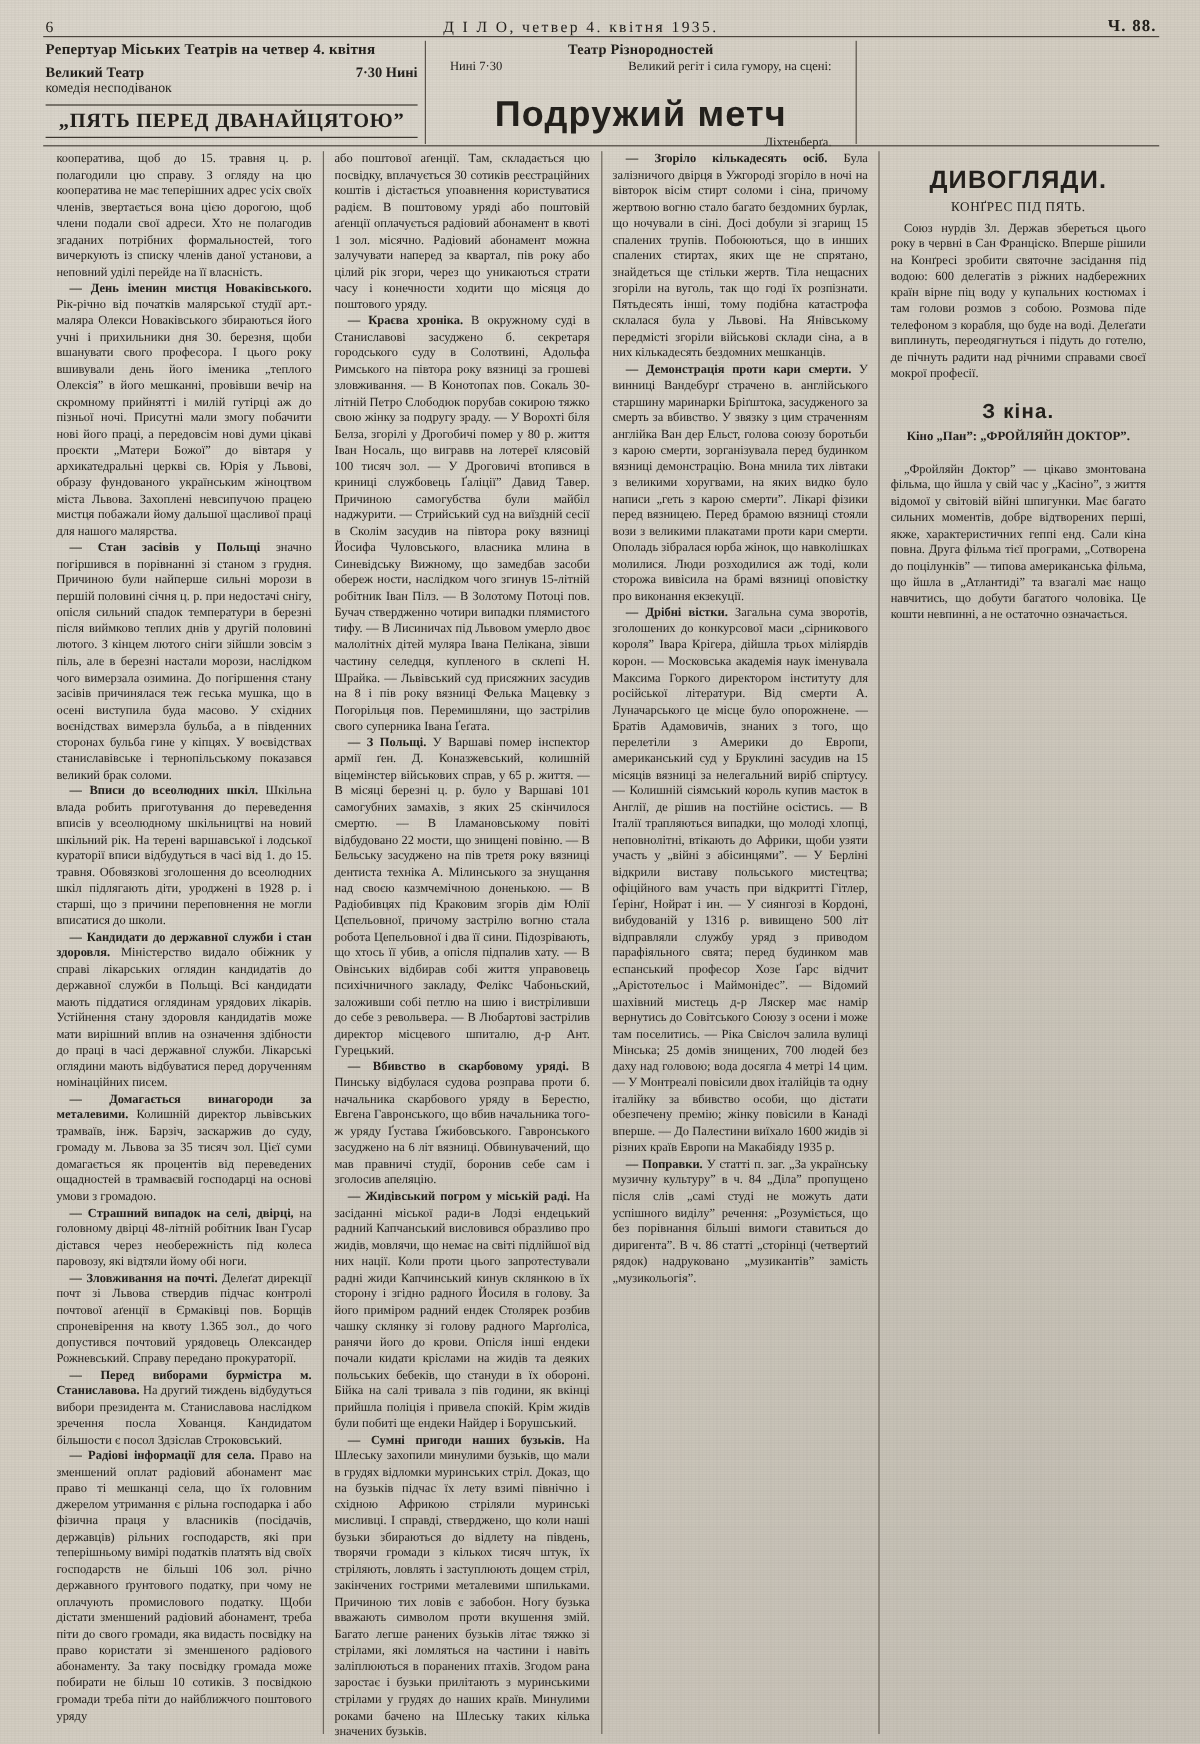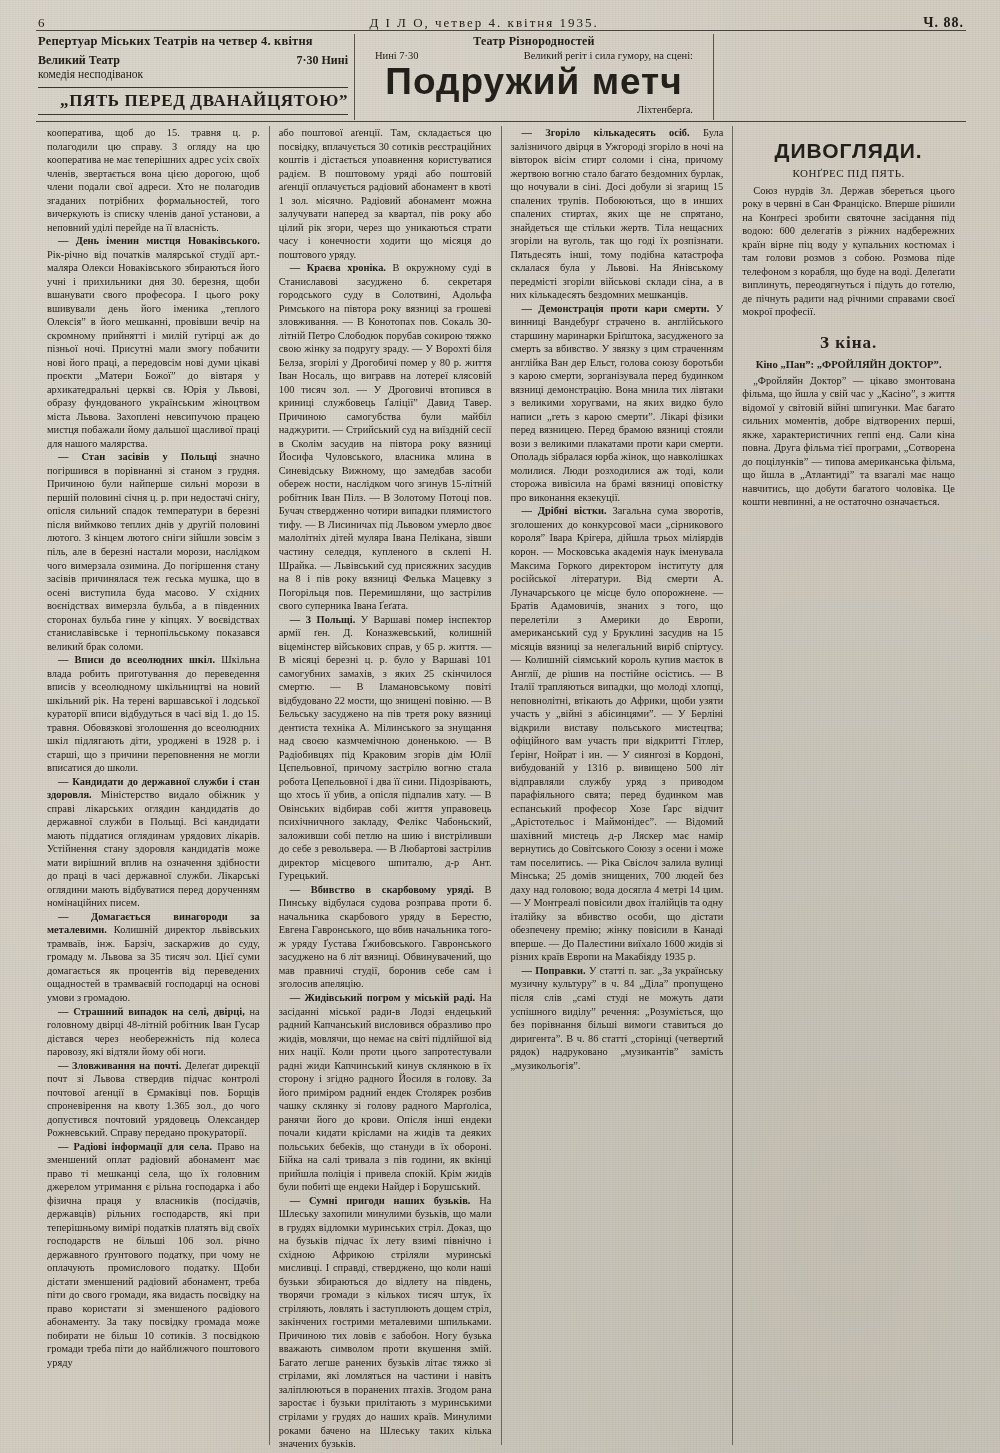--- a/index.html
+++ b/index.html
@@ -43,27 +43,27 @@
   
   .headzone{position:absolute;left:38px;right:36px;top:34px;height:86px;display:flex;}
   .hz-col{position:relative;}
   .hz-left{width:310px;padding-right:6px;}
   .hz-mid{width:318px;padding:0 20px;text-align:center;border-left:1px solid #5a534a;border-right:1px solid #5a534a;}
   .hz-right{flex:1;padding-left:8px;}
   .rep-title{font-size:12.5px;font-weight:bold;letter-spacing:.2px;margin:0 0 4px 0;}
   .rep-row{display:flex;justify-content:space-between;font-size:12px;font-weight:bold;}
   .rep-sub{font-size:11.5px;margin-top:0;}
   .play-title{
-    margin-top:7px;text-align:right;font-size:17px;font-weight:bold;letter-spacing:.6px;
+    margin-top:7px;text-align:center;font-size:17px;font-weight:bold;letter-spacing:.6px;
     border-top:1px solid #3b352e;border-bottom:1px solid #3b352e;padding:3px 0 3px 0;
   }
   .mid-top{font-size:12px;font-weight:bold;letter-spacing:.2px;}
   .mid-row{display:flex;justify-content:space-between;font-size:10.5px;margin-top:1px;gap:42px;}
   .big-title{
-    font-size:37px;font-weight:bold;letter-spacing:1px;margin-top:2px;line-height:1.05;
+    font-size:30px;font-weight:bold;letter-spacing:1px;margin-top:19px;line-height:1.05;
     font-family:"Liberation Sans", sans-serif;
   }
   .mid-author{font-size:10.5px;text-align:right;margin-top:2px;}
   
   .cols{
     position:absolute;left:38px;right:36px;top:126px;bottom:8px;
     display:flex;gap:0;
   }
   .col{
     width:25%;
@@ -78,23 +78,23 @@
   .col p{margin:0 0 0 0;text-indent:11px;}
   .col p.cont{text-indent:0;}
   b.lead{font-weight:bold;}
   .sect-title{
     text-align:center;font-weight:bold;font-size:21px;letter-spacing:1px;
     margin:11px 0 2px 0;font-family:"Liberation Sans", sans-serif;
   }
   .sect-sub{text-align:center;font-size:11px;letter-spacing:.5px;margin:0 0 3px 0;}
   .sect-title-sm{
     text-align:center;font-weight:bold;font-size:17px;letter-spacing:1px;
-    margin:13px 0 4px 0;font-family:Liberation Serif, serif;
+    margin:13px 0 4px 0;font-family:Liberation Sans, sans-serif;
   }
-  .kino-head{font-size:10.6px;font-weight:bold;margin-bottom:2px;text-align:center;}
+  .kino-head{font-size:10.6px;font-weight:bold;margin-bottom:13px;text-align:center;}
 </style>
 </head>
 <body>
 
 <div class="page">
   <div class="grain"></div>
 
   <div class="masthead">
     <span>6</span>
     <span class="center">Д І Л О,  четвер 4. квітня 1935.</span>
@@ -133,20 +133,21 @@
 
     <div class="col">
       <p class="cont">кооператива, щоб до 15. травня ц. р. полагодили цю справу. З огляду на цю кооператива не має теперішних адрес усіх своїх членів, звертається вона цією дорогою, щоб члени подали свої адреси. Хто не полагодив згаданих потрібних формальностей, того вичеркують із списку членів даної установи, а неповний уділі перейде на її власність.</p>
       <p><b class="lead">— День іменин мистця Новаківського.</b><span> Рік-річно від початків малярської студії арт.-маляра Олекси Новаківського збираються його учні і прихильники дня 30. березня, щоби вшанувати свого професора. І цього року вшивували день його іменика „теплого Олексія” в його мешканні, провівши вечір на скромному прийнятті і милій гутірці аж до пізньої ночі. Присутні мали змогу побачити нові його праці, а передовсім нові думи цікаві проєкти „Матери Божої” до вівтаря у архикатедральні церкві св. Юрія у Львові, образу фундованого українським жіноцтвом міста Львова. Захоплені невсипучою працею мистця побажали йому дальшої щасливої праці для нашого малярства.</span></p>
       <p><b class="lead">— Стан засівів у Польщі</b><span> значно погіршився в порівнанні зі станом з грудня. Причиною були найперше сильні морози в першій половині січня ц. р. при недостачі снігу, опісля сильний спадок температури в березні після виймково теплих днів у другій половині лютого. З кінцем лютого сніги зійшли зовсім з піль, але в березні настали морози, наслідком чого вимерзала озимина. До погіршення стану засівів причинялася теж геська мушка, що в осені виступила буда масово. У східних воєнідствах вимерзла бульба, а в південних сторонах бульба гине у кіпцях. У воєвідствах станиславівське і тернопільському показався великий брак соломи.</span></p>
       <p><b class="lead">— Вписи до всеолюдних шкіл.</b><span> Шкільна влада робить приготування до переведення вписів у всеолюдному шкільництві на новий шкільний рік. На терені варшавської і лодської кураторії вписи відбудуться в часі від 1. до 15. травня. Обовязкові зголошення до всеолюдних шкіл підлягають діти, уроджені в 1928 р. і старші, що з причини переповнення не могли вписатися до школи.</span></p>
       <p><b class="lead">— Кандидати до державної служби і стан здоровля.</b><span> Міністерство видало обіжник у справі лікарських оглядин кандидатів до державної служби в Польщі. Всі кандидати мають піддатися оглядинам урядових лікарів. Устійнення стану здоровля кандидатів може мати вирішний вплив на означення здібности до праці в часі державної служби. Лікарські оглядини мають відбуватися перед дорученням номінаційних писем.</span></p>
       <p><b class="lead">— Домагається винагороди за металевими.</b><span> Колишній директор львівських трамваїв, інж. Барзіч, заскаржив до суду, громаду м. Львова за 35 тисяч зол. Цієї суми домагається як процентів від переведених ощадностей в трамваєвій господарці на основі умови з громадою.</span></p>
       <p><b class="lead">— Страшний випадок на селі, двірці,</b><span> на головному двірці 48-літній робітник Іван Гусар дістався через необережність під колеса паровозу, які відтяли йому обі ноги.</span></p>
       <p><b class="lead">— Зловживання на почті.</b><span> Делеґат дирекції почт зі Львова ствердив підчас контролі почтової аґенції в Єрмаківці пов. Борщів спроневірення на квоту 1.365 зол., до чого допустився почтовий урядовець Олександер Рожневський. Справу передано прокураторії.</span></p>
+      <p><b class="lead">— Перед виборами бурмістра м. Станиславова.</b><span> На другий тиждень відбудуться вибори президента м. Станиславова наслідком зречення посла Хованця. Кандидатом більшости є посол Здзіслав Строковський.</span></p>
       <p><b class="lead">— Радіові інформації для села.</b><span> Право на зменшений оплат радіовий абонамент має право ті мешканці села, що їх головним джерелом утримання є рільна господарка і або фізична праця у власників (посідачів, державців) рільних господарств, які при теперішньому вимірі податків платять від своїх господарств не більші 106 зол. річно державного ґрунтового податку, при чому не оплачують промислового податку. Щоби дістати зменшений радіовий абонамент, треба піти до свого громади, яка видасть посвідку на право користати зі зменшеного радіового абонаменту. За таку посвідку громада може побирати не більш 10 сотиків. З посвідкою громади треба піти до найближчого поштового уряду</span></p>
     </div>
 
     <div class="col">
       <p class="cont">або поштової аґенції. Там, складається цю посвідку, вплачується 30 сотиків реєстраційних коштів і дістається упоавнення користуватися радієм. В поштовому уряді або поштовій аґенції оплачується радіовий абонамент в квоті 1 зол. місячно. Радіовий абонамент можна залучувати наперед за квартал, пів року або цілий рік згори, через що уникаються страти часу і конечности ходити що місяця до поштового уряду.</p>
       <p><b class="lead">— Краєва хроніка.</b><span> В окружному суді в Станиславові засуджено б. секретаря городського суду в Солотвині, Адольфа Римського на півтора року вязниці за грошеві зловживання. — В Конотопах пов. Сокаль 30-літній Петро Слободюк порубав сокирою тяжко свою жінку за подругу зраду. — У Ворохті біля Белза, згорілі у Дрогобичі помер у 80 р. життя Іван Носаль, що вигравв на лотереї клясовій 100 тисяч зол. — У Дроговичі втопився в криниці службовець Ґаліції” Давид Тавер. Причиною самогубства були майбіл наджурити. — Стрийський суд на виїздній сесії в Сколім засудив на півтора року вязниці Йосифа Чуловського, власника млина в Синевідську Вижному, що замедбав засоби обереж ности, наслідком чого згинув 15-літній робітник Іван Пілз. — В Золотому Потоці пов. Бучач ствердженно чотири випадки плямистого тифу. — В Лисиничах під Львовом умерло двоє малолітніх дітей муляра Івана Пелікана, зівши частину селедця, купленого в склепі Н. Шрайка. — Львівський суд присяжних засудив на 8 і пів року вязниці Фелька Мацевку з Погорільця пов. Перемишляни, що застрілив свого суперника Івана Ґеґата.</span></p>
       <p><b class="lead">— З Польщі.</b><span> У Варшаві помер інспектор армії ґен. Д. Коназжевський, колишній віцемінстер військових справ, у 65 р. життя. — В місяці березні ц. р. було у Варшаві 101 самогубних замахів, з яких 25 скінчилося смертю. — В Іламановському повіті відбудовано 22 мости, що знищені повіню. — В Бельську засуджено на пів третя року вязниці дентиста техніка А. Мілинського за знущання над своєю казмчемічною доненькою. — В Радіобивцях під Краковим згорів дім Юлії Цєпельовної, причому застрілю вогню стала робота Цепельовної і два її сини. Підозрівають, що хтось її убив, а опісля підпалив хату. — В Овінських відбирав собі життя управовець психічничного закладу, Фелікс Чабоньский, заложивши собі петлю на шию і вистріливши до себе з револьвера. — В Любартові застрілив директор місцевого шпиталю, д-р Ант. Гурецький.</span></p>
       <p><b class="lead">— Вбивство в скарбовому уряді.</b><span> В Пинську відбулася судова розправа проти б. начальника скарбового уряду в Берестю, Евгена Гавронського, що вбив начальника того-ж уряду Ґустава Ґжибовського. Гавронського засуджено на 6 літ вязниці. Обвинувачений, що мав правничі студії, боронив себе сам і зголосив апеляцію.</span></p>
       <p><b class="lead">— Жидівський погром у міській раді.</b><span> На засіданні міської ради-в Лодзі ендецький радний Капчанський висловився образливо про жидів, мовлячи, що немає на світі підлійшої від них нації. Коли проти цього запротестували радні жиди Капчинський кинув склянкою в їх сторону і згідно радного Йосиля в голову. За його приміром радний ендек Столярек розбив чашку склянку зі голову радного Марґоліса, ранячи його до крови. Опісля інші ендеки почали кидати кріслами на жидів та деяких польських бебеків, що стануди в їх обороні. Бійка на салі тривала з пів години, як вкінці прийшла поліція і привела спокій. Крім жидів були побиті ще ендеки Найдер і Борушський.</span></p>
       <p><b class="lead">— Сумні пригоди наших бузьків.</b><span> На Шлеську захопили минулими бузьків, що мали в грудях відломки муринських стріл. Доказ, що на бузьків підчас їх лету взимі північно і східною Африкою стріляли муринські мисливці. І справді, стверджено, що коли наші бузьки збираються до відлету на південь, творячи громади з кількох тисяч штук, їх стріляють, ловлять і заступлюють дощем стріл, закінчених гострими металевими шпильками. Причиною тих ловів є забобон. Ногу бузька вважають символом проти вкушення змій. Багато легше ранених бузьків літає тяжко зі стрілами, які ломляться на частини і навіть заліплюються в поранених птахів. Згодом рана заростає і бузьки прилітають з муринськими стрілами у грудях до наших країв. Минулими роками бачено на Шлеську таких кілька значених бузьків.</span></p>

